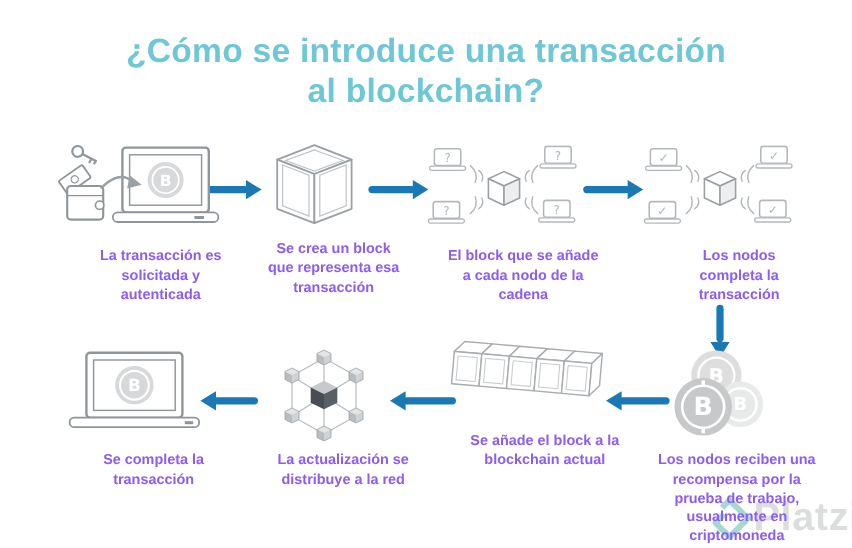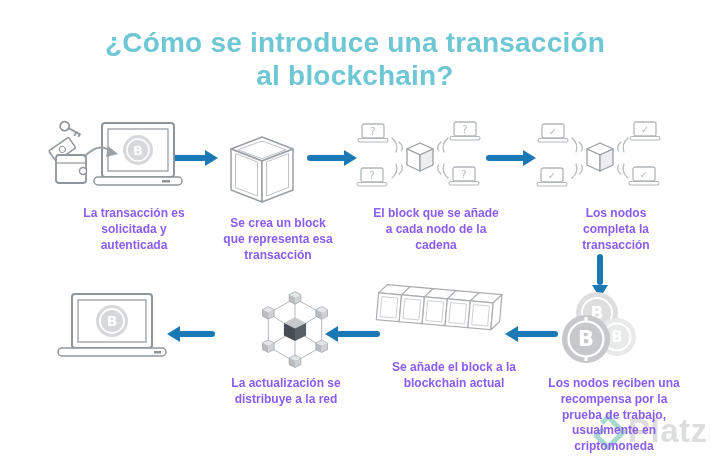--- a/index.html
+++ b/index.html
@@ -16,26 +16,26 @@
     font-weight:700; color:#6ec7d4; letter-spacing:0.2px;
   }
   .step { position:absolute; display:flex; flex-direction:column; align-items:center; z-index:2; }
   .icon-box { height:84px; display:flex; align-items:center; justify-content:center; }
   .step-label {
     margin-top:4px; text-align:center; font-size:12px; line-height:1.32;
     font-weight:700; color:#8b5cf6;margin-left:32px;
   }
   
   .s1 { left:33px;  top:118px; width:170px; }
-  .s2 { left:187px; top:128px; width:150px; }
+  .s2 { left:187px; top:112px; width:150px; }
   .s3 { left:340px; top:118px; width:160px; }
   .s4 { left:518px; top:118px; width:164px; }
   
   .s8 { left:32px;  top:288px; width:160px; }
-  .s7 { left:195px; top:288px; width:150px;align-items:flex-end; }
+  .s7 { left:195px; top:288px; width:150px; }
   .s6 { left:355px; top:272px; width:166px; }
   .s5 { left:508px; top:288px; width:180px; }
   .w110 { max-width:110px; } .w136 { max-width:136px; } .w82 { max-width:82px; }
   .w178 { max-width:178px; } .w132 { max-width:132px; } .w126 { max-width:126px; }
   .w104 { max-width:104px; }
   
   .arrow-right, .arrow-left { position:absolute; height:16px; z-index:1; }
   .arrow-right .bar { position:absolute; left:0; right:11px; top:5px; height:6px; background:#1a78b5; border-radius:3px; }
   .arrow-right .head { position:absolute; right:0; top:0; width:0; height:0;
     border-top:8px solid transparent; border-bottom:8px solid transparent; border-left:13px solid #1a78b5; }
@@ -336,15 +336,16 @@
           <rect x="30" y="2" width="80" height="54" rx="3" stroke-width="2"></rect>
           <rect x="36" y="8" width="68" height="42" stroke-width="1.2"></rect>
           <rect x="16" y="56" width="108" height="8" rx="4" stroke-width="1.5"></rect>
         </g>
         <rect x="112" y="59" width="7" height="2.5" fill="#8f969b"></rect>
         <circle cx="70" cy="29" r="16" fill="#d6d8d9"></circle>
         <circle cx="70" cy="29" r="12" fill="none" stroke="#ffffff" stroke-width="1.8"></circle>
         <text x="70" y="34" font-size="14" font-weight="bold" fill="#ffffff" text-anchor="middle">B</text>
       </svg>
     </div>
+    <div class="step-label w104">Se completa la transacción</div>
   </div>
 
 </div>
 
 </body></html>

